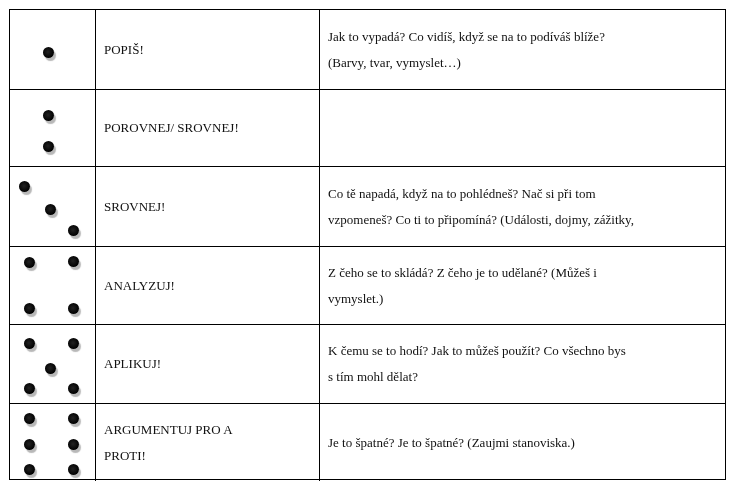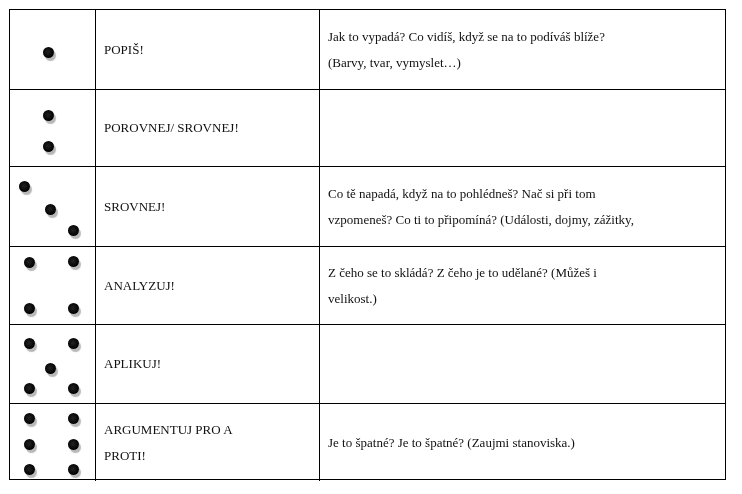--- a/index.html
+++ b/index.html
@@ -72,35 +72,41 @@
       <span class="dot" style="left:58px;top:9px;"></span>
       <span class="dot" style="left:14px;top:56px;"></span>
       <span class="dot" style="left:58px;top:56px;"></span>
     </div>
     <div class="cell c2">
       <span class="txt">ANALYZUJ!</span>
     </div>
     <div class="cell c3">
       <div class="txt">
         <div class="just">Z čeho se to skládá? Z čeho je to udělané? (Můžeš i</div>
-        <div>velikost.)</div>
+        <div>vymyslet.)</div>
       </div>
     </div>
   </div>
 
   <div class="row" style="top:314px;height:79px;">
     <div class="cell c1">
       <span class="dot" style="left:14px;top:13px;"></span>
       <span class="dot" style="left:58px;top:13px;"></span>
       <span class="dot" style="left:35px;top:38px;"></span>
       <span class="dot" style="left:14px;top:58px;"></span>
       <span class="dot" style="left:58px;top:58px;"></span>
     </div>
     <div class="cell c2">
       <span class="txt">APLIKUJ!</span>
+    </div>
+    <div class="cell c3">
+      <div class="txt">
+        <div>K čemu se to hodí? Jak to můžeš použít? Co všechno bys</div>
+        <div>s tím mohl dělat?</div>
+      </div>
     </div>
   </div>
 
   <div class="row" style="top:393px;height:78px;">
     <div class="cell c1">
       <span class="dot" style="left:14px;top:9px;"></span>
       <span class="dot" style="left:58px;top:9px;"></span>
       <span class="dot" style="left:14px;top:35px;"></span>
       <span class="dot" style="left:58px;top:35px;"></span>
       <span class="dot" style="left:14px;top:60px;"></span>

